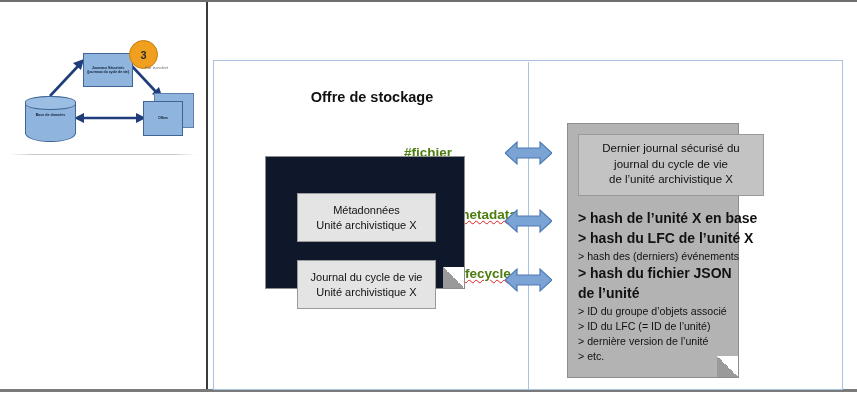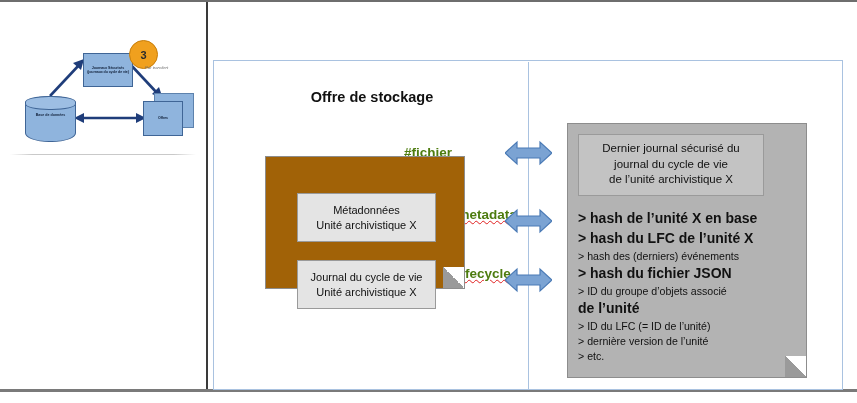--- a/index.html
+++ b/index.html
@@ -45,33 +45,33 @@
          background:#ffffff;border:1px solid #a9c2e0;box-sizing:border-box;margin-top:44px;}
   .slide-mid{position:absolute;left:314px;top:1px;width:1px;height:327px;background:#a9c2e0;}
 
   .col-title{position:absolute;font-size:14.5px;font-weight:bold;color:#111;
              text-align:center;white-space:nowrap;}
   .title-left{left:48px;top:28px;width:220px;}
   .title-right{left:330px;top:28px;width:290px;}
 
   
   .storage-box{position:absolute;left:51px;top:95px;width:200px;height:133px;
-               background:#a16207;border:1px solid #8d8d8d;box-sizing:border-box;}
+               background:#0f172a;border:1px solid #8d8d8d;box-sizing:border-box;}
   .fold{position:absolute;right:-1px;bottom:-1px;width:22px;height:22px;
         background:linear-gradient(225deg,#ffffff 0 50%,#9a9a9a 50% 100%);
         border-right:1px solid #8d8d8d;border-bottom:1px solid #8d8d8d;box-sizing:border-box;}
   .inner-box{position:absolute;left:31px;width:139px;height:49px;
              background:#e4e4e4;border:1px solid #9a9a9a;box-sizing:border-box;
              display:flex;flex-direction:column;align-items:center;justify-content:center;
              font-size:11px;line-height:1.28;color:#111;text-align:center;}
   .inner-meta{top:36px;}
   .inner-life{top:103px;}
 
   
-  .journal-box{position:absolute;left:353px;top:62px;width:240px;height:255px;
+  .journal-box{position:absolute;left:353px;top:62px;width:172px;height:255px;
                background:#b3b3b3;border:1px solid #8d8d8d;box-sizing:border-box;}
   .journal-head{position:absolute;left:10px;top:10px;width:186px;
                 background:#c3c3c3;border:1px solid #9a9a9a;box-sizing:border-box;
                 padding:6px 4px 7px;font-size:11.5px;line-height:1.35;
                 text-align:center;color:#111;}
   .journal-list{position:absolute;left:10px;top:85px;width:186px;
                 font-size:10.6px;line-height:1.42;color:#111;}
   .journal-list .li{white-space:nowrap;}
   .journal-list .b{font-weight:bold;font-size:14px;}
   .sq{text-decoration:underline;text-decoration-color:#e02020;
@@ -170,20 +170,20 @@
     <div class="journal-head">
       <div>Dernier journal sécurisé du</div>
       <div>journal du cycle de vie</div>
       <div>de l’unité archivistique X</div>
     </div>
     <div class="journal-list">
       <div class="li b">&gt; hash de l’unité X en base</div>
       <div class="li b">&gt; hash du LFC de l’unité X</div>
       <div class="li">&gt; hash des (derniers) événements</div>
       <div class="li b">&gt; hash du fichier JSON</div>
+      <div class="li b">de l’unité</div>
       <div class="li">&gt; ID du groupe d’objets associé</div>
-      <div class="li b">de l’unité</div>
       <div class="li">&gt; ID du LFC (= ID de l’unité)</div>
       <div class="li">&gt; dernière version de l’unité</div>
       <div class="li">&gt; etc.</div>
     </div>
   </div>
 </div>
 
 </body></html>

